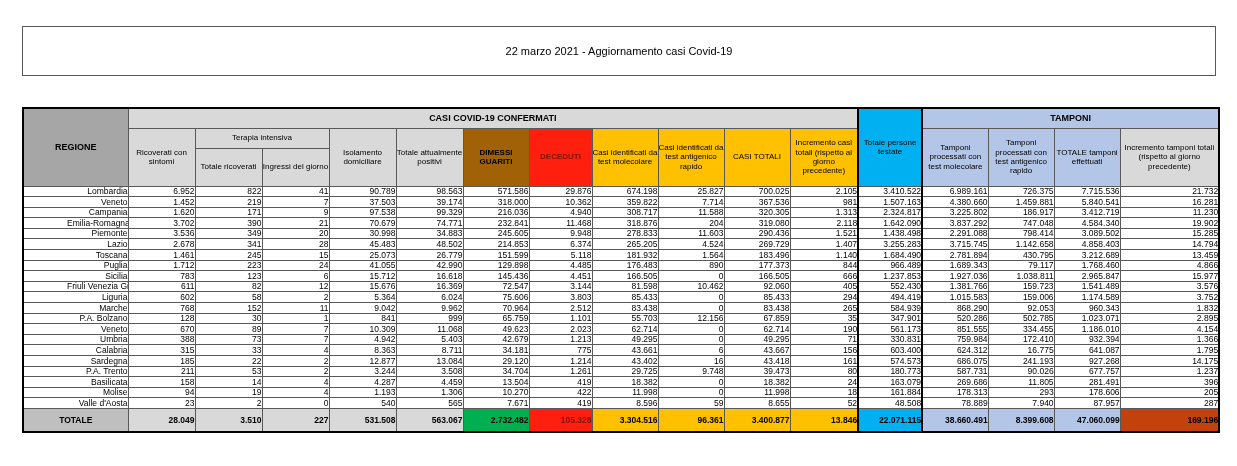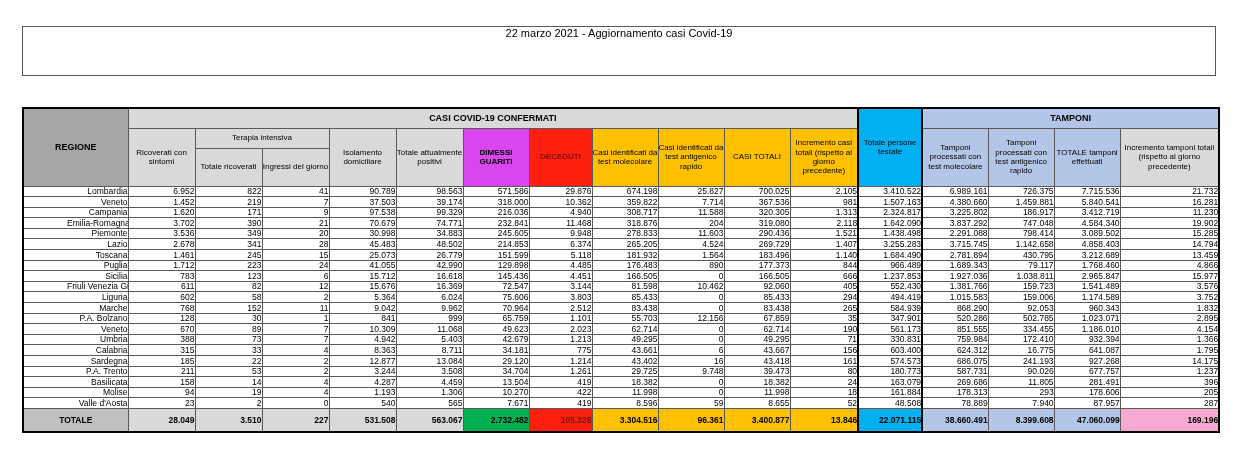--- a/index.html
+++ b/index.html
@@ -10,21 +10,21 @@
     color: #000;
     position: relative;
   }
   .page { position: relative; width: 1237px; height: 466px; overflow: hidden; }
 
   .title-box {
     position: absolute; left: 22px; top: 26px;
     width: 1194px; height: 50px;
     border: 1px solid #595959;
     background: #ffffff;
-    display: flex; flex-direction: column; justify-content: flex-start;
+    display: flex; flex-direction: column; justify-content: center;
     text-align: center;
     font-size: 11px; line-height: 13px; gap: 28px;
   }
 
   table.covid {
     position: absolute; left: 22px; top: 107px;
     width: 1196px;
     border-collapse: collapse;
     table-layout: fixed;
     border: 2px solid #000;
@@ -38,21 +38,21 @@
     font-size: 8px; font-weight: normal;
     text-align: center; vertical-align: middle;
     background: #d9d9d9;
     padding: 1px 2px; line-height: 1.18;
   }
   .hrow1 { height: 20px; }
   .hrow2 { height: 20px; }
   .hrow3 { height: 38px; }
   th.band   { font-weight: bold; font-size: 9px; }
   th.regione-h { background: #a6a6a6; font-weight: bold; font-size: 9px; }
-  th.green  { background: #d946ef; font-weight: bold; }
+  th.green  { background: #a16207; font-weight: bold; }
   th.red    { background: #ff1f0e; color: #7c1505; font-weight: bold; }
   th.yellow { background: #ffc000; }
   th.cyan   { background: #00b0f0; }
   th.lblue  { background: #b4c6e7; }
   th.grayh  { background: #d9d9d9; }
   th.blueband { background: #b4c6e7; font-weight: bold; font-size: 9px; }
   .cyancol { border-left: 2px solid #000 !important; border-right: 2px solid #000 !important; }
 
   tbody td {
     font-size: 8.5px; line-height: 1;
@@ -64,21 +64,21 @@
   }
   tbody td.region { text-align: right; padding-left: 43px; }
 
   tr.total-row td {
     font-weight: bold;
     height: 24px;
     font-size: 8.5px;
   }
   tr.total-row td.total-label { background: #bfbfbf; text-align: center; }
   tr.total-row td.tgray  { background: #d9d9d9; }
-  tr.total-row td.tgray2 { background: #f9a8d4; }
+  tr.total-row td.tgray2 { background: #c2410c; }
   tr.total-row td.tgreen { background: #00b050; }
   tr.total-row td.tred   { background: #ff1f0e; color: #7c1505; padding-left: 12px; }
   tr.total-row td.tyellow{ background: #ffc000; }
   tr.total-row td.tcyan  { background: #00b0f0; }
   tr.total-row td.tlblue { background: #b4c6e7; }
 </style>
 </head>
 <body>
 
 <div class="page">

